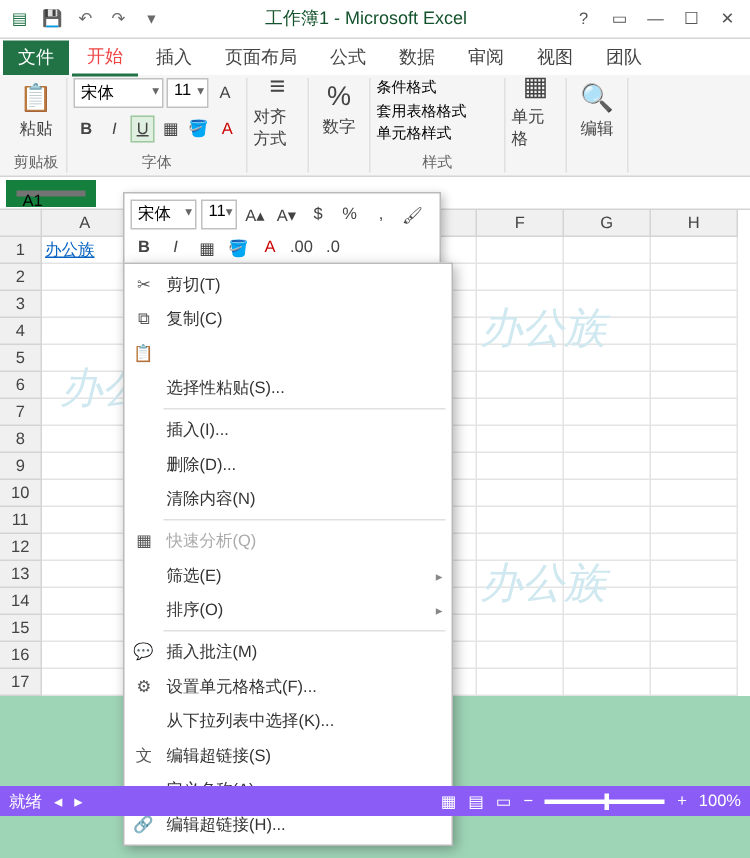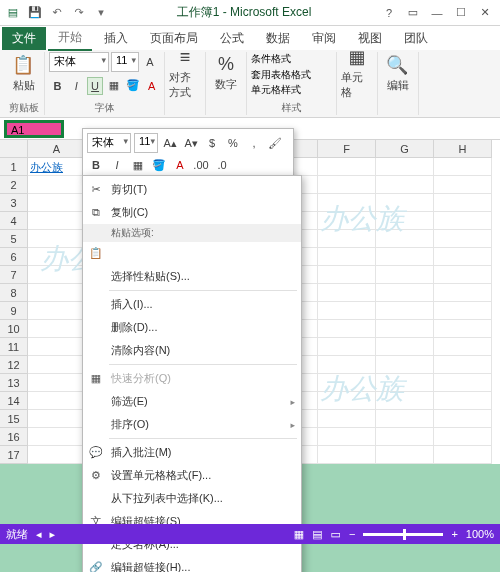--- a/index.html
+++ b/index.html
@@ -6,51 +6,51 @@
 body{background:#9fd5b7;width:500px;height:572px;overflow:hidden;}
 .titlebar{height:26px;background:#fff;display:flex;align-items:center;padding:0 4px;border-bottom:1px solid #d4d4d4;}
 .qat{display:flex;gap:4px;align-items:center;}
 .qat-btn{width:18px;height:18px;display:flex;align-items:center;justify-content:center;color:#6a6a6a;}
 .title{flex:1;text-align:center;color:#14532d;font-size:12px;}
 .winctrl{display:flex;gap:2px;}
 .winctrl span{width:22px;height:18px;display:flex;align-items:center;justify-content:center;color:#555;}
 .ribbon-tabs{height:24px;background:#fff;display:flex;align-items:center;padding-left:2px;gap:2px;}
 .tab{padding:3px 10px;color:#444;font-size:12px;}
 .tab.file{background:#217346;color:#fff;}
-.tab.active{color:#737373;border-bottom:2px solid #217346;}
+.tab.active{color:#ef4444;border-bottom:2px solid #217346;}
 .ribbon{height:68px;background:#f5f5f5;border-bottom:1px solid #d4d4d4;display:flex;padding:2px 4px;}
 .grp{display:flex;flex-direction:column;padding:0 4px;border-right:1px solid #e0e0e0;justify-content:space-between;}
 .grp-label{text-align:center;font-size:10px;color:#666;margin-top:2px;}
 .big-btn{width:32px;height:42px;display:flex;flex-direction:column;align-items:center;justify-content:center;color:#444;gap:2px;}
 .big-btn .ic{font-size:18px;}
 .font-row{display:flex;gap:2px;align-items:center;}
 .combo{border:1px solid #c0c0c0;background:#fff;height:20px;padding:1px 14px 12px 4px;font-size:11px;position:relative;}
 .combo::after{content:"▾";position:absolute;right:2px;top:2px;color:#666;font-size:9px;}
 .mini{width:18px;height:18px;display:flex;align-items:center;justify-content:center;border:1px solid transparent;color:#444;}
 .mini.active{border:1px solid #a0c8a0;background:#e0f0e0;}
 .namebox-row{height:22px;background:#fff;border-bottom:1px solid #d4d4d4;display:flex;align-items:center;}
-.namebox{width:60px;border:3px solid #15803d;height:18px;margin:16px 4px;padding:1px 4px;background:#ec4899;}
+.namebox{width:60px;border:7px solid #15803d;height:18px;margin:16px 4px;padding:1px 4px;background:#737373;}
 .grid{position:relative;background:#fff;}
 .colheads{display:flex;height:18px;}
 .ch{border-right:1px solid #d4d4d4;border-bottom:1px solid #d4d4d4;background:#f0f0f0;text-align:center;color:#444;line-height:18px;}
 .ch.corner{width:28px;}
 .ch.col{width:58px;}
 .row{display:flex;height:18px;}
 .rh{width:28px;border-right:1px solid #d4d4d4;border-bottom:1px solid #d4d4d4;background:#f0f0f0;text-align:center;color:#444;line-height:18px;}
 .cell{width:58px;border-right:1px solid #e4e4e4;border-bottom:1px solid #e4e4e4;line-height:18px;padding-left:2px;}
 .cell.link{color:#0563c1;text-decoration:underline;}
 .mini-toolbar{position:absolute;left:82px;top:128px;background:#fff;border:1px solid #bababa;box-shadow:2px 2px 6px rgba(0,0,0,0.25);padding:4px;display:flex;gap:3px;align-items:center;flex-wrap:wrap;width:212px;}
 .ctx-menu{position:absolute;left:82px;top:175px;width:220px;background:#fff;border:1px solid #bababa;box-shadow:2px 2px 8px rgba(0,0,0,0.3);padding:2px 0;}
 .mi{height:23px;display:flex;align-items:center;padding:0 8px 0 28px;position:relative;color:#333;}
 .mi .mic{position:absolute;left:5px;width:16px;text-align:center;color:#555;}
 .mi.disabled{color:#aaa;}
 .mi.heading{background:#f0f0f0;font-size:10px;color:#666;height:18px;}
 .mi .arrow{position:absolute;right:6px;color:#888;font-size:9px;}
 .sep{height:1px;background:#e0e0e0;margin:2px 4px 2px 26px;}
-.statusbar{position:absolute;bottom:28px;left:0;right:0;height:20px;background:#6d28d9;color:#fff;display:flex;align-items:center;padding:0 6px;gap:8px;font-size:10px;}
+.statusbar{position:absolute;bottom:28px;left:0;right:0;height:20px;background:#8b5cf6;color:#fff;display:flex;align-items:center;padding:0 6px;gap:8px;font-size:10px;}
 .statusbar .spacer{flex:1;}
 .zoom-slider{width:80px;height:3px;background:#fff;position:relative;}
 .zoom-slider::before{content:"";position:absolute;left:40px;top:-4px;width:3px;height:11px;background:#fff;}
 .watermark{position:absolute;color:#d0e8f0;font-size:28px;font-style:italic;pointer-events:none;}
 </style>
 </head>
 <body>
 
 <div class="titlebar">
   <div class="qat">
@@ -378,21 +378,20 @@
 
 <div class="ctx-menu">
   <div class="mi">
       <span class="mic">✂</span>
       <span>剪切(T)</span>
     </div>
   <div class="mi">
       <span class="mic">⧉</span>
       <span>复制(C)</span>
     </div>
-  <div class="mi heading">粘贴选项:</div>
   <div class="mi">
       <span class="mic">📋</span>
     </div>
   <div class="mi">
       <span>选择性粘贴(S)...</span>
     </div>
   <div class="sep"></div>
   <div class="mi">
       <span>插入(I)...</span>
     </div>

